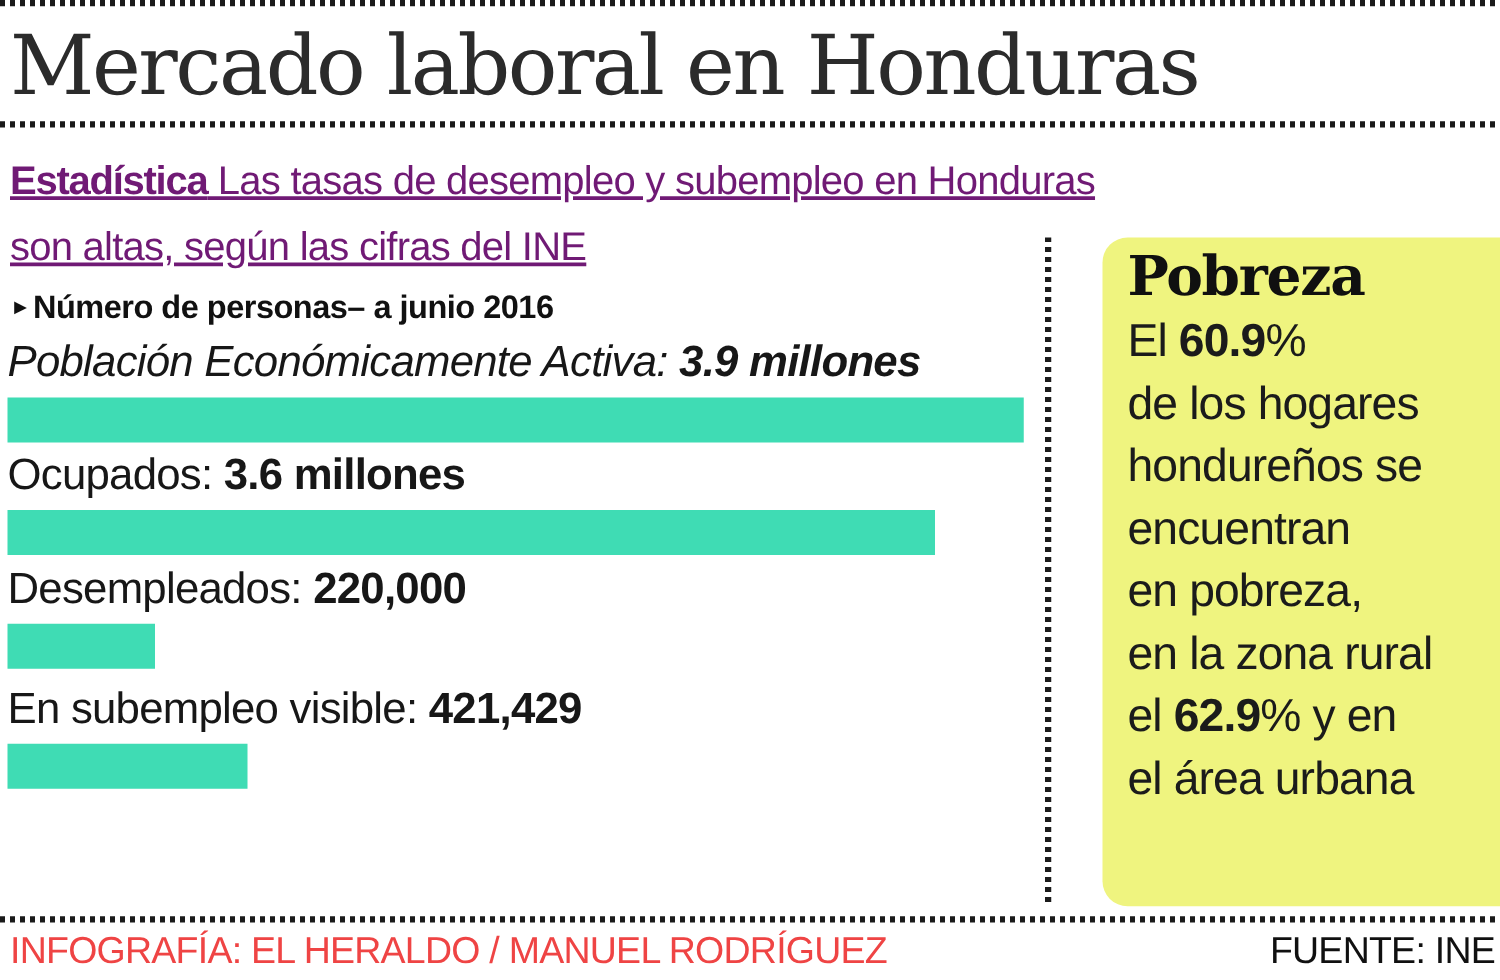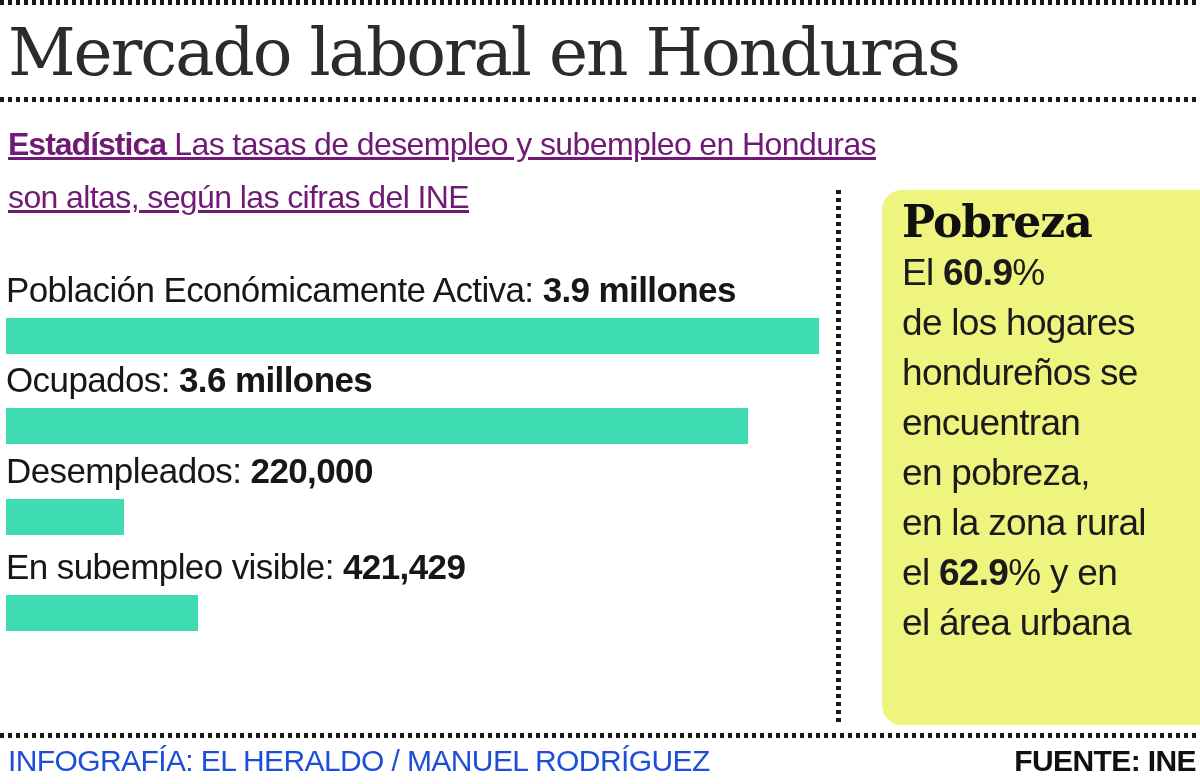--- a/index.html
+++ b/index.html
@@ -20,52 +20,55 @@
   #subtitle{position:absolute;left:8px;top:118px;width:1180px;
     font-size:32px;line-height:53px;letter-spacing:-0.6px;color:#701a75;text-decoration:underline;}
   #subtitle .lead{font-weight:700;letter-spacing:-1px;}
 
   #chart-note{position:absolute;left:8px;top:230px;font-size:26px;font-weight:700;
     letter-spacing:-0.4px;color:#111;}
   #chart-note .marker{font-size:17px;vertical-align:3px;margin-right:2px;}
 
   #bar-rows{position:absolute;left:0;top:0;width:835px;height:784px;}
   .bar-row{position:absolute;left:6px;width:829px;}
-  .bar-row:nth-of-type(1){top:268px;}
+  .bar-row:nth-of-type(1){top:268px;font-style:italic;}
   .bar-row:nth-of-type(2){top:358px;}
   .bar-row:nth-of-type(3){top:449px;}
   .bar-row:nth-of-type(4){top:545px;}
   .bar-row:nth-of-type(5){top:632px;}
   .bar-label{font-size:35px;line-height:44px;letter-spacing:-0.6px;white-space:nowrap;color:#171717;}
   .bar-label b{font-weight:700;letter-spacing:-0.6px;}
   .bar{margin-top:6px;height:36px;}
 
   #sidebar{position:absolute;left:882px;top:190px;width:339px;height:535px;
     box-sizing:border-box;padding:6px 8px 0 20px;border-radius:20px;}
   #sidebar h2{margin:0;font-family:"DejaVu Serif",serif;font-weight:700;
     font-size:44px;line-height:52px;letter-spacing:-1px;color:#101010;}
   .sb-line{font-size:37px;line-height:50px;letter-spacing:-0.7px;white-space:nowrap;color:#1b1b1b;}
   .sb-line b{font-weight:700;}
 
-  #credit{position:absolute;left:8px;top:744px;font-size:30px;letter-spacing:-0.6px;color:#1d4ed8;}
-  #source{position:absolute;right:4px;top:744px;font-size:30px;letter-spacing:-0.6px;color:#101010;font-weight:bold;}
+  #credit{position:absolute;left:8px;top:744px;font-size:30px;letter-spacing:-0.6px;color:#ef4444;}
+  #source{position:absolute;right:4px;top:744px;font-size:30px;letter-spacing:-0.6px;color:#101010;}
 </style>
 </head>
 <body>
 
 <div id="canvas">
 
   <div class="dotline h" style="top:0px"></div>
 
   <h1 id="title">Mercado laboral en Honduras</h1>
 
   <div class="dotline h" style="top:97px"></div>
 
   <div id="subtitle"><span class="lead">Estadística</span><span> Las tasas de desempleo y subempleo en Honduras</span><br><span>son altas, según las cifras del INE</span></div>
 
+  <div id="chart-note">
+    <span class="marker">►</span><span>Número de personas– a junio 2016</span>
+  </div>
 
   <div id="bar-rows">
       <div class="bar-row">
         <div class="bar-label"><span>Población Económicamente Activa: </span><b>3.9 millones</b></div>
         <div class="bar" style="width: 813px; background: rgb(63, 220, 180);"></div>
       </div>
       <div class="bar-row">
         <div class="bar-label"><span>Ocupados: </span><b>3.6 millones</b></div>
         <div class="bar" style="width: 742px; background: rgb(63, 220, 180);"></div>
       </div>

